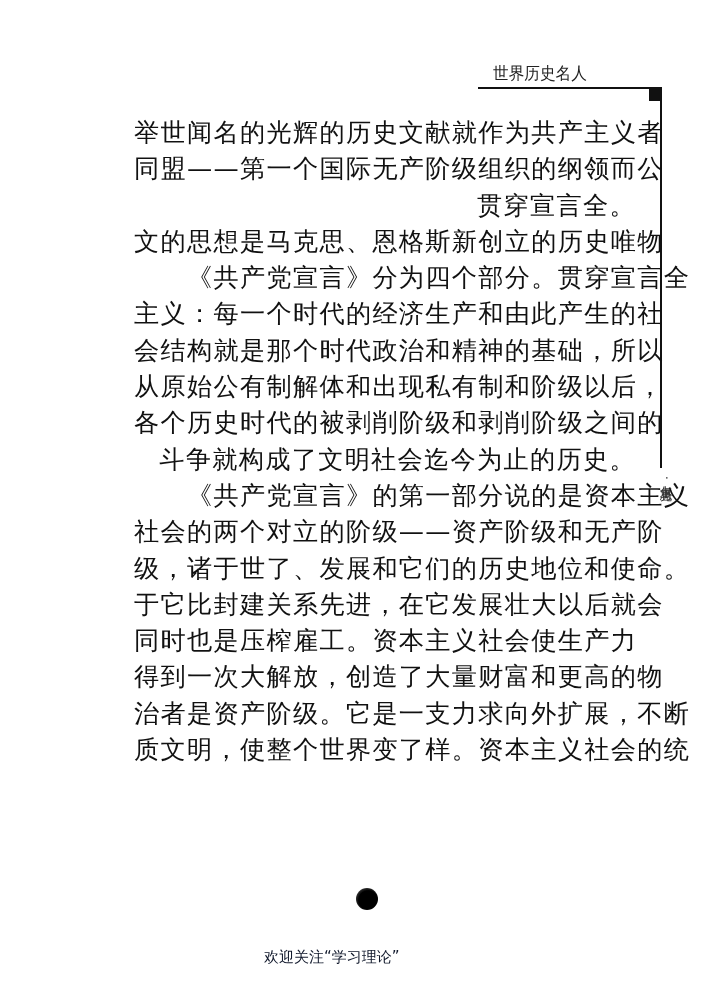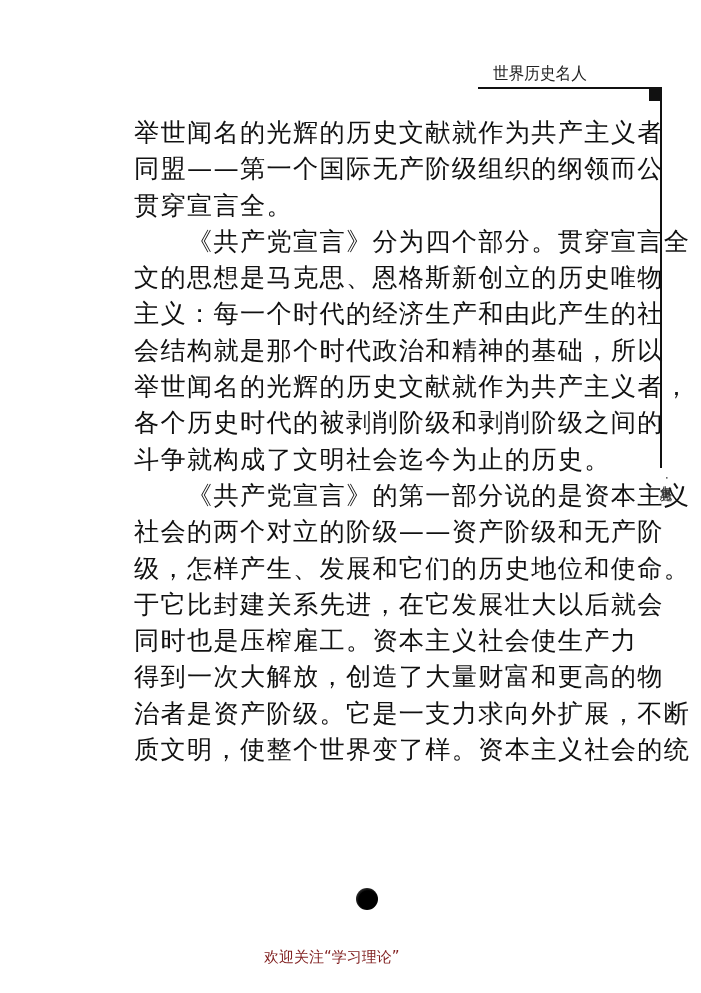--- a/index.html
+++ b/index.html
@@ -22,52 +22,52 @@
     }
     .side-title {
       position:absolute; left:652px; top:476px; width:20px; font-size:12px; line-height:13px;
       color:#333; text-align:center; writing-mode:vertical-rl;
     }
     .body-text {
       position:absolute; left:134px; top:115px; width:502px;
       font-size:25.2px; line-height:36.3px; letter-spacing:1.3px; color:#111;
       font-family: "DejaVu Sans", sans-serif;
     }
-    .body-text .line { display:block; white-space:nowrap; height:36.3px; }
+    .body-text .line { display:block; white-space:nowrap; height:36.3px;text-align:right; }
     .page-dot {
       position:absolute; left:356px; top:888px; width:22px; height:22px; border-radius:50%;
       background: radial-gradient(circle at 55% 55%, #000 55%, #444 80%, #999 100%);
     }
     .footer-caption {
-      position:absolute; left:264px; top:948px; font-size:15px; color:#7f1d1d; white-space:nowrap;
+      position:absolute; left:264px; top:948px; font-size:15px; color:#0f172a; white-space:nowrap;
     }
   </style>
 </head>
 <body>
 
 <div class="header-title">世界历史名人</div>
 <div class="header-rule"></div>
 <div class="corner-block"></div>
 <div class="side-rule"></div>
 <div class="side-title">卡尔·马克思</div>
 
 <div class="body-text">
   <span class="line">举世闻名的光辉的历史文献就作为共产主义者</span>
   <span class="line">同盟——第一个国际无产阶级组织的纲领而公</span>
   <span class="line">贯穿宣言全。</span>
+  <span class="line">文的思想是马克思、恩格斯新创立的历史唯物</span>
   <span class="line">　　《共产党宣言》分为四个部分。贯穿宣言全</span>
-  <span class="line">文的思想是马克思、恩格斯新创立的历史唯物</span>
   <span class="line">主义：每一个时代的经济生产和由此产生的社</span>
   <span class="line">会结构就是那个时代政治和精神的基础，所以</span>
-  <span class="line">举世闻名的光辉的历史文献就作为共产主义者，</span>
+  <span class="line">从原始公有制解体和出现私有制和阶级以后，</span>
   <span class="line">各个历史时代的被剥削阶级和剥削阶级之间的</span>
   <span class="line">斗争就构成了文明社会迄今为止的历史。</span>
   <span class="line">　　《共产党宣言》的第一部分说的是资本主义</span>
   <span class="line">社会的两个对立的阶级——资产阶级和无产阶</span>
-  <span class="line">级，怎样产生、发展和它们的历史地位和使命。</span>
+  <span class="line">级，诸于世了、发展和它们的历史地位和使命。</span>
   <span class="line">于它比封建关系先进，在它发展壮大以后就会</span>
   <span class="line">同时也是压榨雇工。资本主义社会使生产力</span>
   <span class="line">得到一次大解放，创造了大量财富和更高的物</span>
   <span class="line">治者是资产阶级。它是一支力求向外扩展，不断</span>
   <span class="line">质文明，使整个世界变了样。资本主义社会的统</span>
 </div>
 
 <div class="page-dot"></div>
 <div class="footer-caption">欢迎关注“学习理论”</div>
 

